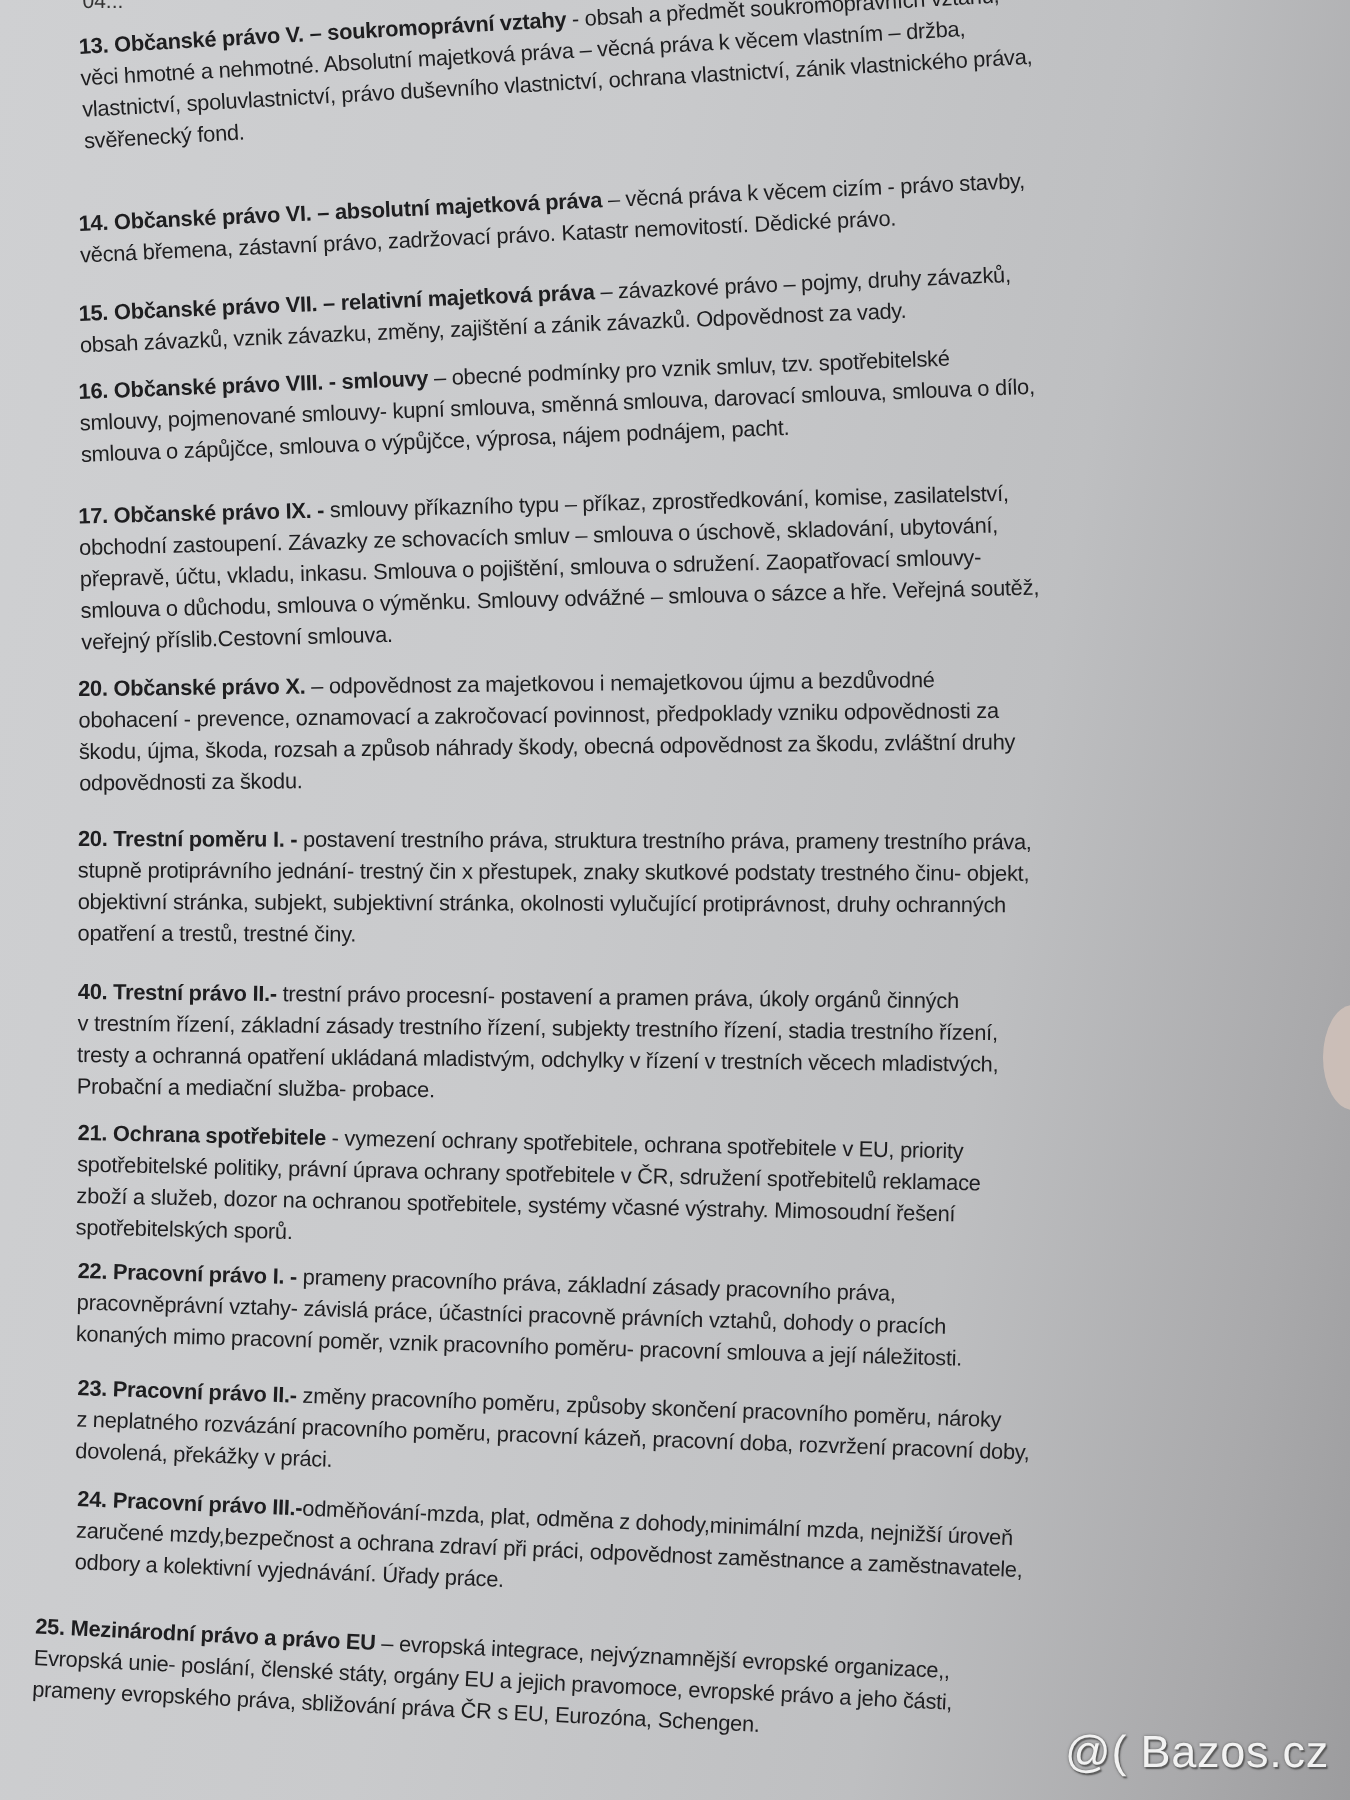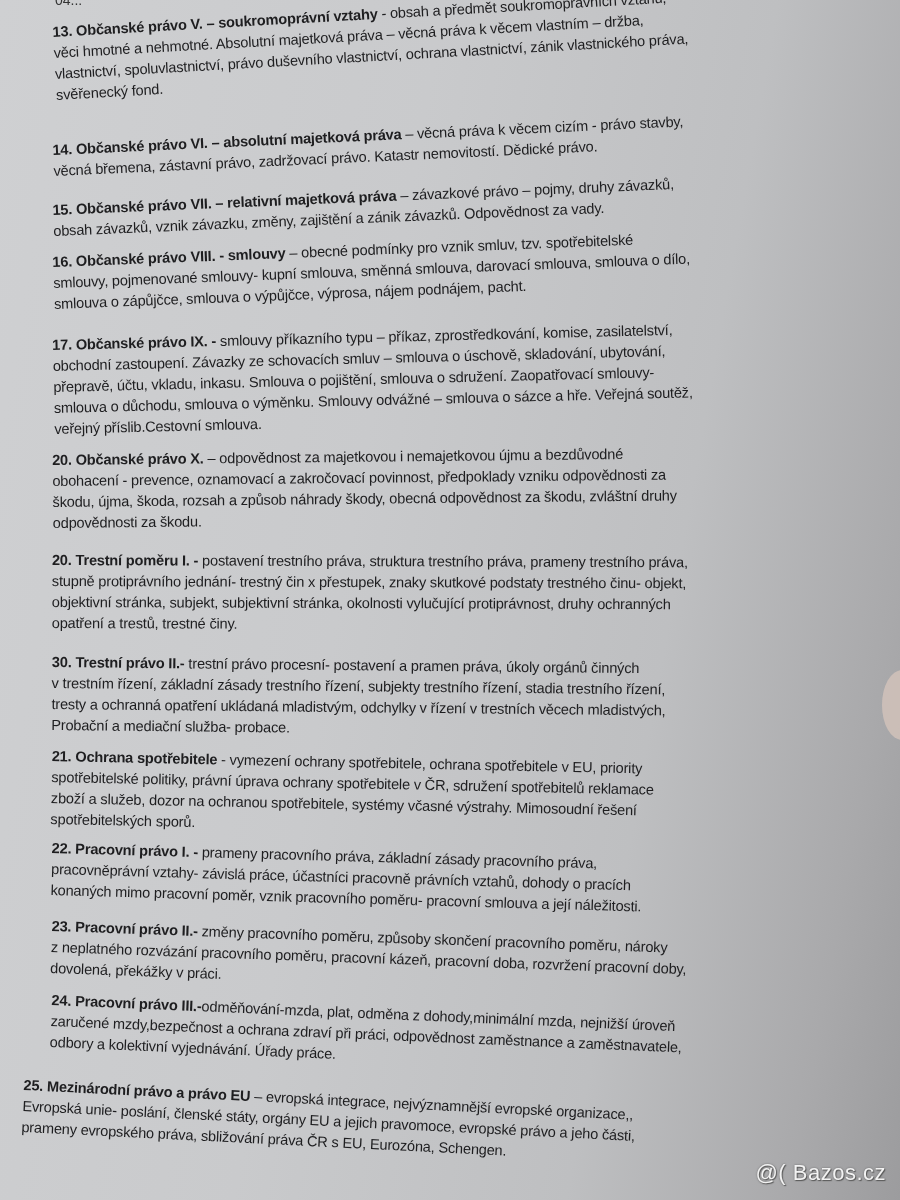--- a/index.html
+++ b/index.html
@@ -29,21 +29,21 @@
   .s18 { top: 450px; transform: rotate(-0.6deg); transform-origin: left top; }
   .s19 { top: 550px; transform: rotate(0.2deg); transform-origin: left top; }
   .s20 { top: 652px; transform: rotate(0.6deg); transform-origin: left top; }
   .s21 { top: 746px; transform: rotate(1.2deg); transform-origin: left top; }
   .s22 { top: 838px; transform: rotate(1.6deg); transform-origin: left top; }
   .s23 { top: 916px; transform: rotate(2.0deg); transform-origin: left top; }
   .s24 { top: 990px; transform: rotate(2.4deg); transform-origin: left top; }
   .s25 { top: 1075px; left: 24px; transform: rotate(2.8deg); transform-origin: left top; }
   .watermark {
     position: absolute; right: 14px; bottom: 14px;
-    font-size: 22px; color: #f2f2f2; letter-spacing: 0.5px;
+    font-size: 30px; color: #f2f2f2; letter-spacing: 0.5px;
     text-shadow: 0 0 2px #666, 1px 1px 1px #555;
     font-family: "Liberation Sans", sans-serif;
   }
   .finger {
     position: absolute; right: -22px; top: 670px; width: 40px; height: 70px;
     border-radius: 50%; background: #d7c6bc; opacity: 0.75;
   }
 </style>
 </head>
 <body>
@@ -90,21 +90,21 @@
   </div>
 
   <div class="section s19">
     <span class="line"><span class="title">20.</span> <span class="title">Trestní poměru I. -</span><span> postavení trestního práva, struktura trestního práva, prameny trestního práva,</span></span>
     <span class="line">stupně protiprávního jednání- trestný čin x přestupek, znaky skutkové podstaty trestného činu- objekt,</span>
     <span class="line">objektivní stránka, subjekt, subjektivní stránka, okolnosti vylučující protiprávnost, druhy ochranných</span>
     <span class="line">opatření a trestů, trestné činy.</span>
   </div>
 
   <div class="section s20">
-    <span class="line"><span class="title">30.</span> <span class="title">Trestní právo II.-</span><span> trestní právo procesní- postavení a pramen práva, úkoly orgánů činných</span></span>
+    <span class="line"><span class="title">40.</span> <span class="title">Trestní právo II.-</span><span> trestní právo procesní- postavení a pramen práva, úkoly orgánů činných</span></span>
     <span class="line">v trestním řízení, základní zásady trestního řízení, subjekty trestního řízení, stadia trestního řízení,</span>
     <span class="line">tresty a ochranná opatření ukládaná mladistvým, odchylky v řízení v trestních věcech mladistvých,</span>
     <span class="line">Probační a mediační služba- probace.</span>
   </div>
 
   <div class="section s21">
     <span class="line"><span class="title">21.</span> <span class="title">Ochrana spotřebitele</span><span> - vymezení ochrany spotřebitele, ochrana spotřebitele v EU, priority</span></span>
     <span class="line">spotřebitelské politiky, právní úprava ochrany spotřebitele v ČR, sdružení spotřebitelů reklamace</span>
     <span class="line">zboží a služeb, dozor na ochranou spotřebitele, systémy včasné výstrahy. Mimosoudní řešení</span>
     <span class="line">spotřebitelských sporů.</span>

